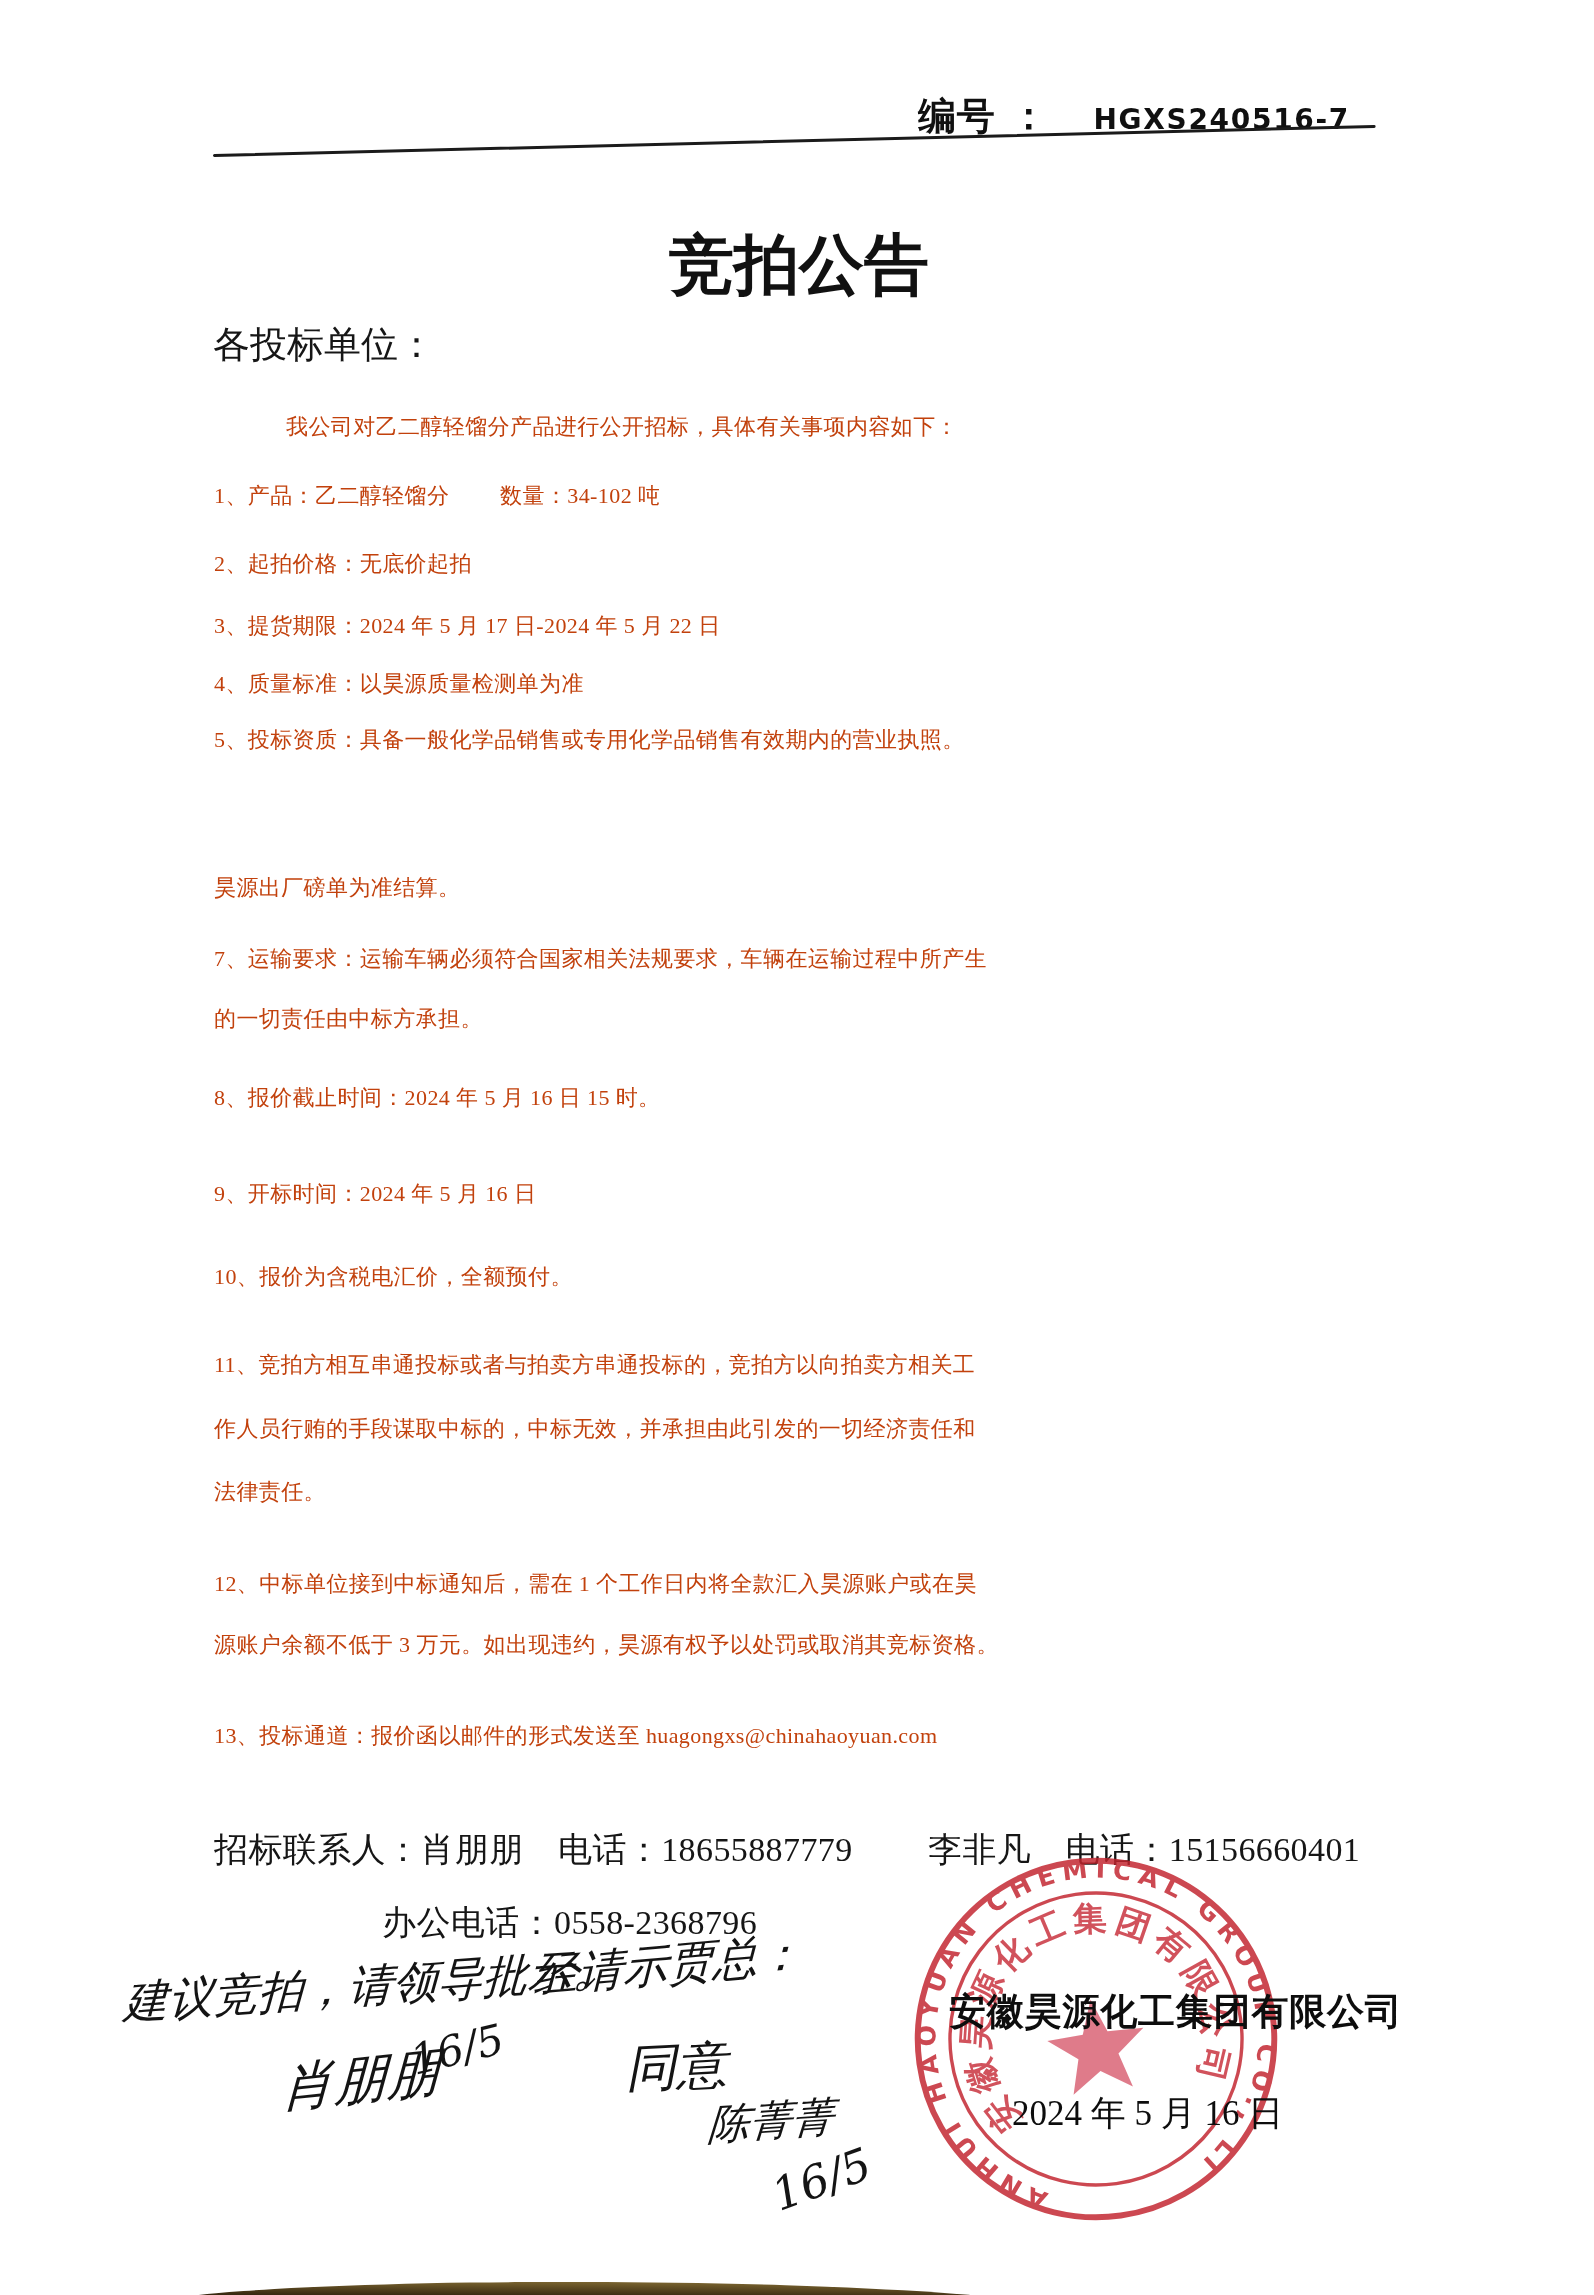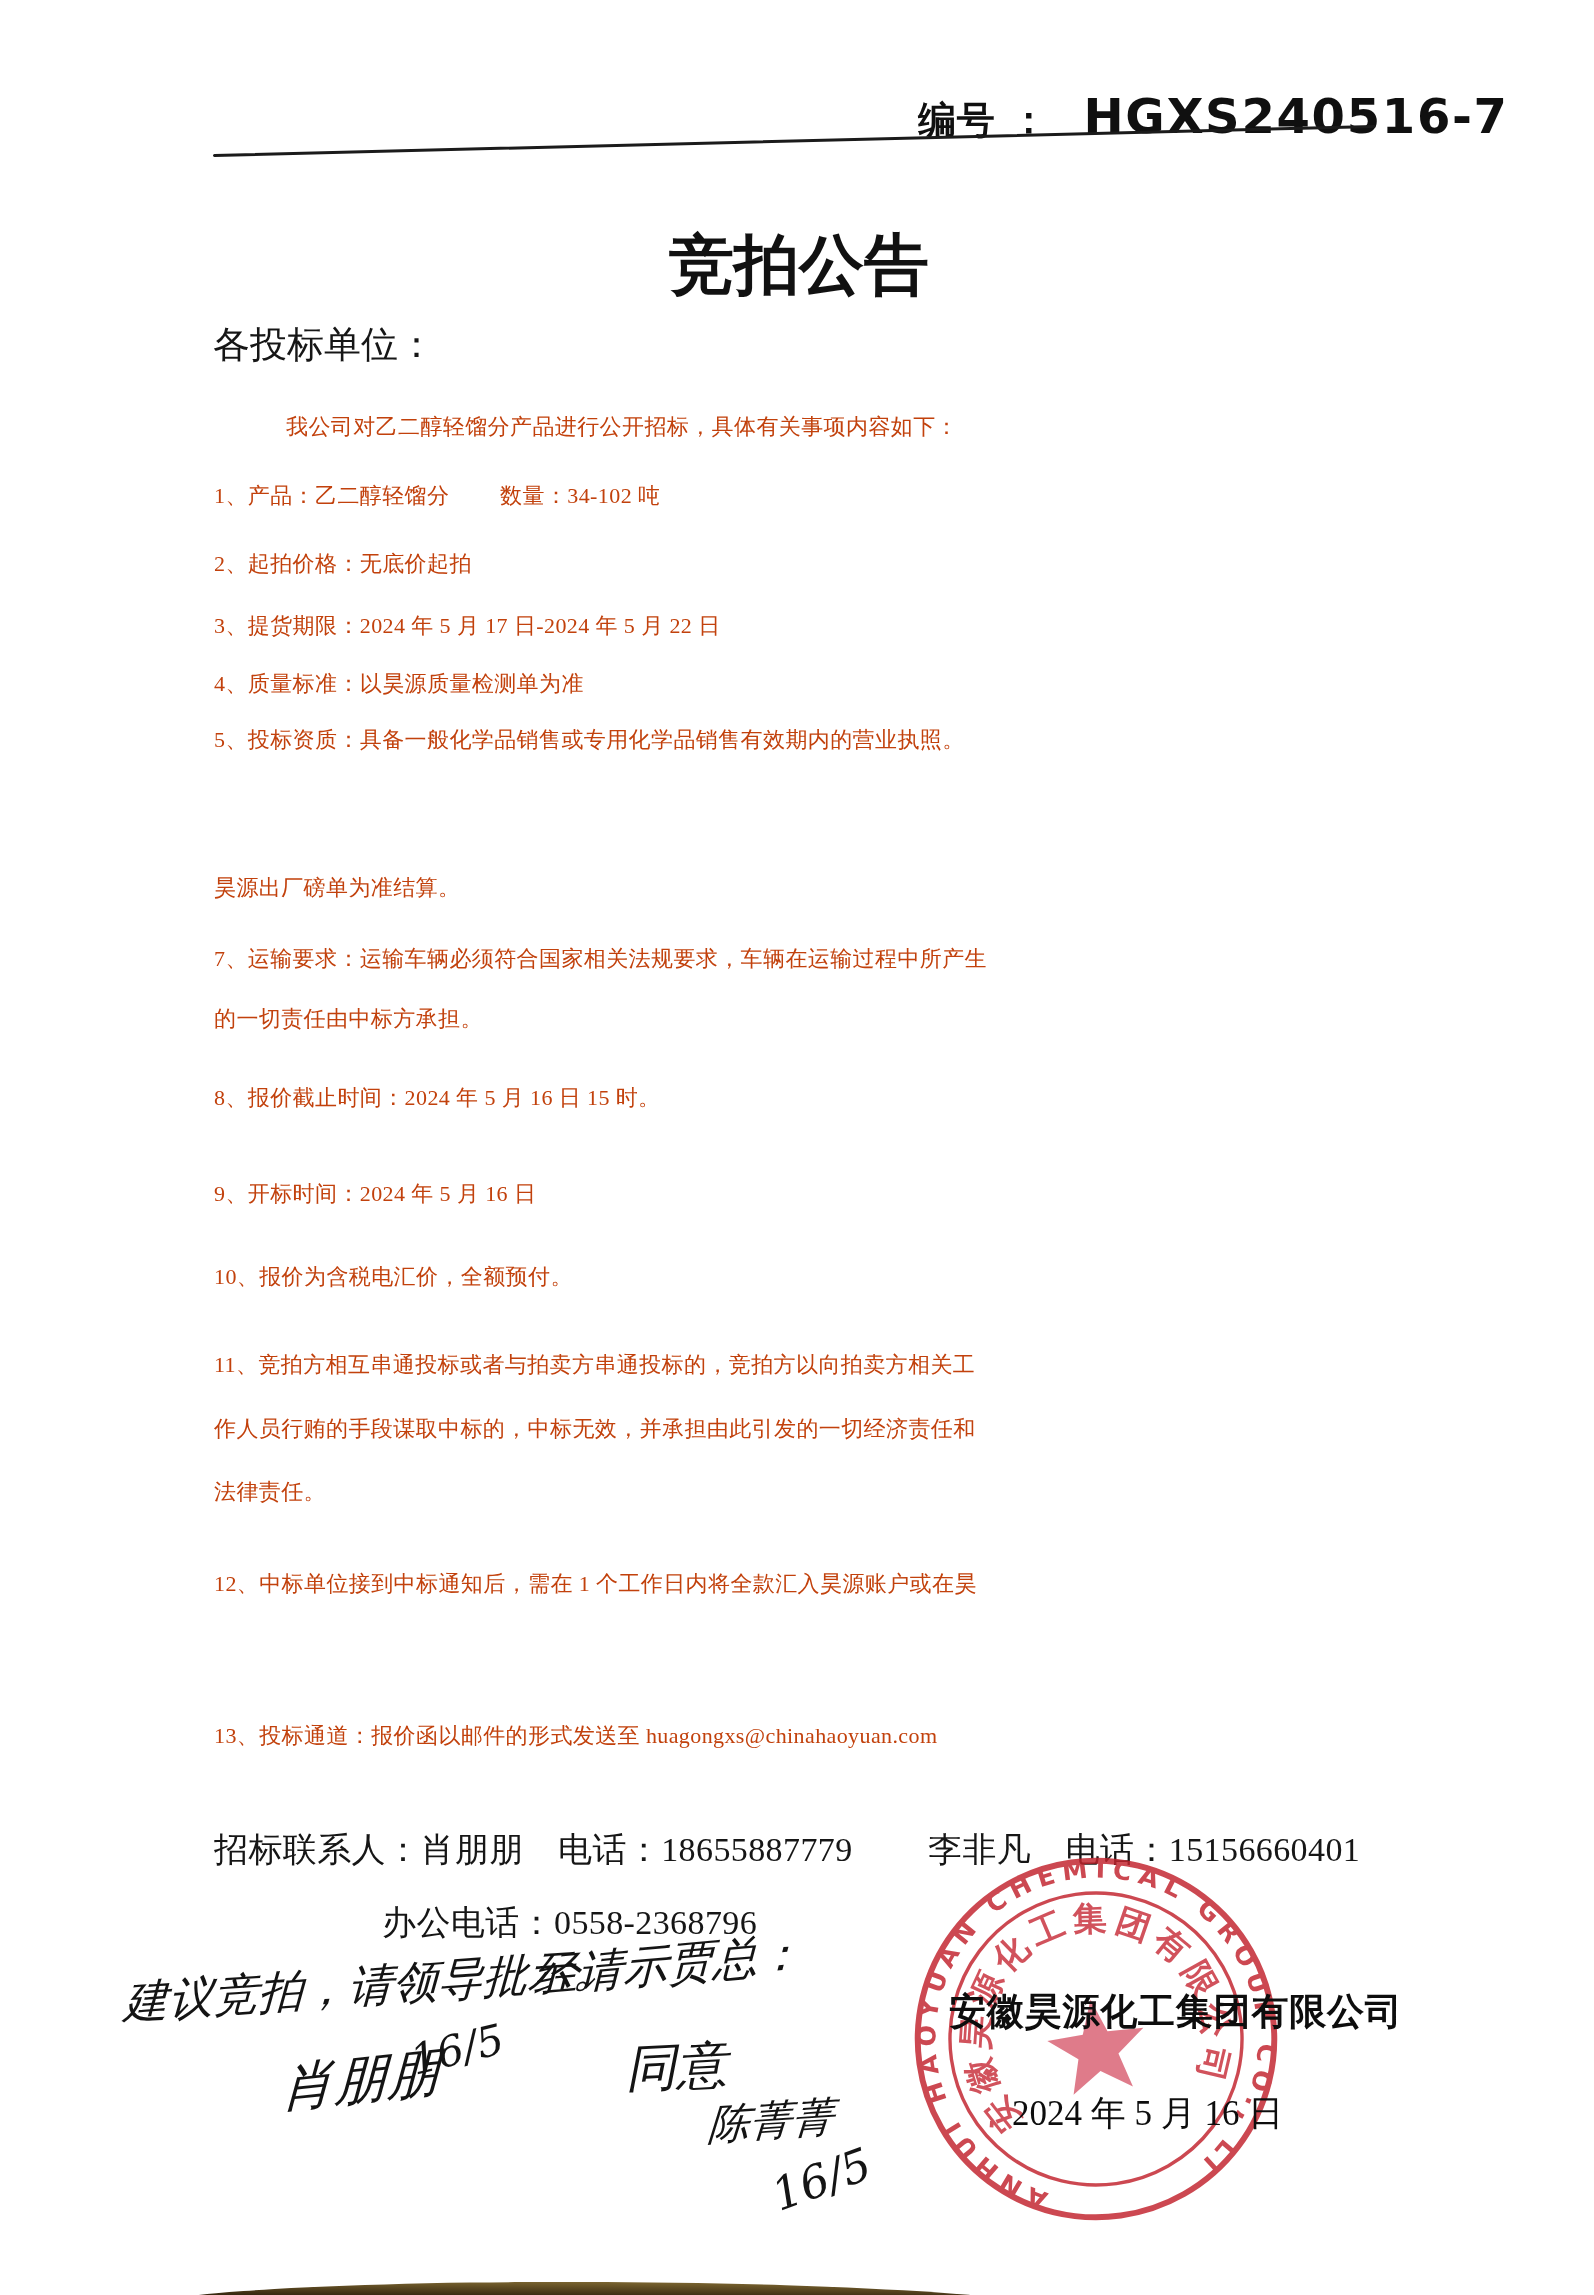--- a/index.html
+++ b/index.html
@@ -11,21 +11,21 @@
     font-family:"Liberation Serif","DejaVu Serif",serif;
     color:#161616;
   }
   .abs{position:absolute;white-space:nowrap;}
   .doc-number{
     top:93px;left:918px;
     font-family:"DejaVu Sans","Liberation Sans",sans-serif;
     font-weight:bold;font-size:38px;line-height:47px;
     letter-spacing:0.8px;color:#101010;
   }
-  .doc-number .num{margin-left:35px;font-size:48px;letter-spacing:1.7px;}
+  .doc-number .num{margin-left:45px;font-size:28px;letter-spacing:1.7px;}
   .header-rule{
     top:154px;left:213px;width:1163px;height:3.3px;
     background:#1b1b1b;border-radius:1.7px;
     transform:rotate(-1.43deg);transform-origin:left center;
   }
   .title{
     top:221px;left:669px;
     font-size:65px;font-weight:bold;letter-spacing:0px;color:#111;
   }
   .salutation{top:320px;left:213px;font-size:37px;}
@@ -69,20 +69,21 @@
   <div class="abs bodyline" style="top:868px;left:214px;">昊源出厂磅单为准结算。</div>
   <div class="abs bodyline" style="top:939px;left:214px;">7、运输要求：运输车辆必须符合国家相关法规要求，车辆在运输过程中所产生</div>
   <div class="abs bodyline" style="top:999px;left:214px;">的一切责任由中标方承担。</div>
   <div class="abs bodyline" style="top:1078px;left:214px;">8、报价截止时间：2024 年 5 月 16 日 15 时。</div>
   <div class="abs bodyline" style="top:1174px;left:214px;">9、开标时间：2024 年 5 月 16 日</div>
   <div class="abs bodyline" style="top:1257px;left:214px;text-align:right;">10、报价为含税电汇价，全额预付。</div>
   <div class="abs bodyline" style="top:1345px;left:214px;">11、竞拍方相互串通投标或者与拍卖方串通投标的，竞拍方以向拍卖方相关工</div>
   <div class="abs bodyline" style="top:1409px;left:214px;">作人员行贿的手段谋取中标的，中标无效，并承担由此引发的一切经济责任和</div>
   <div class="abs bodyline" style="top:1472px;left:214px;">法律责任。</div>
   <div class="abs bodyline" style="top:1564px;left:214px;">12、中标单位接到中标通知后，需在 1 个工作日内将全款汇入昊源账户或在昊</div>
+  <div class="abs bodyline" style="top:1625px;left:214px;">源账户余额不低于 3 万元。如出现违约，昊源有权予以处罚或取消其竞标资格。</div>
   <div class="abs bodyline" style="top:1716px;left:214px;">13、投标通道：报价函以邮件的形式发送至 huagongxs@chinahaoyuan.com</div>
 
   <div class="abs contact" style="top:1827px;left:214px;">招标联系人：肖朋朋　电话：18655887779</div>
   <div class="abs contact" style="top:1827px;left:928px;">李非凡　电话：15156660401</div>
   <div class="abs contact" style="top:1900px;left:382px;">办公电话：0558-2368796</div>
 
   <div class="abs hw" style="top:1956px;left:123px;font-size:45px;transform:rotate(-4deg) skewX(-6deg);">建议竞拍，请领导批示。</div>
   <div class="abs hw" style="top:2045px;left:281px;font-size:53px;transform:rotate(-6deg) skewX(-8deg);">肖朋朋</div>
   <div class="abs hw" style="top:2025px;left:410px;font-size:42px;transform:rotate(-14deg);">16/5</div>
   <div class="abs hw" style="top:1935px;left:533px;font-size:45px;transform:rotate(-5deg) skewX(-6deg);">经请示贾总：</div>

